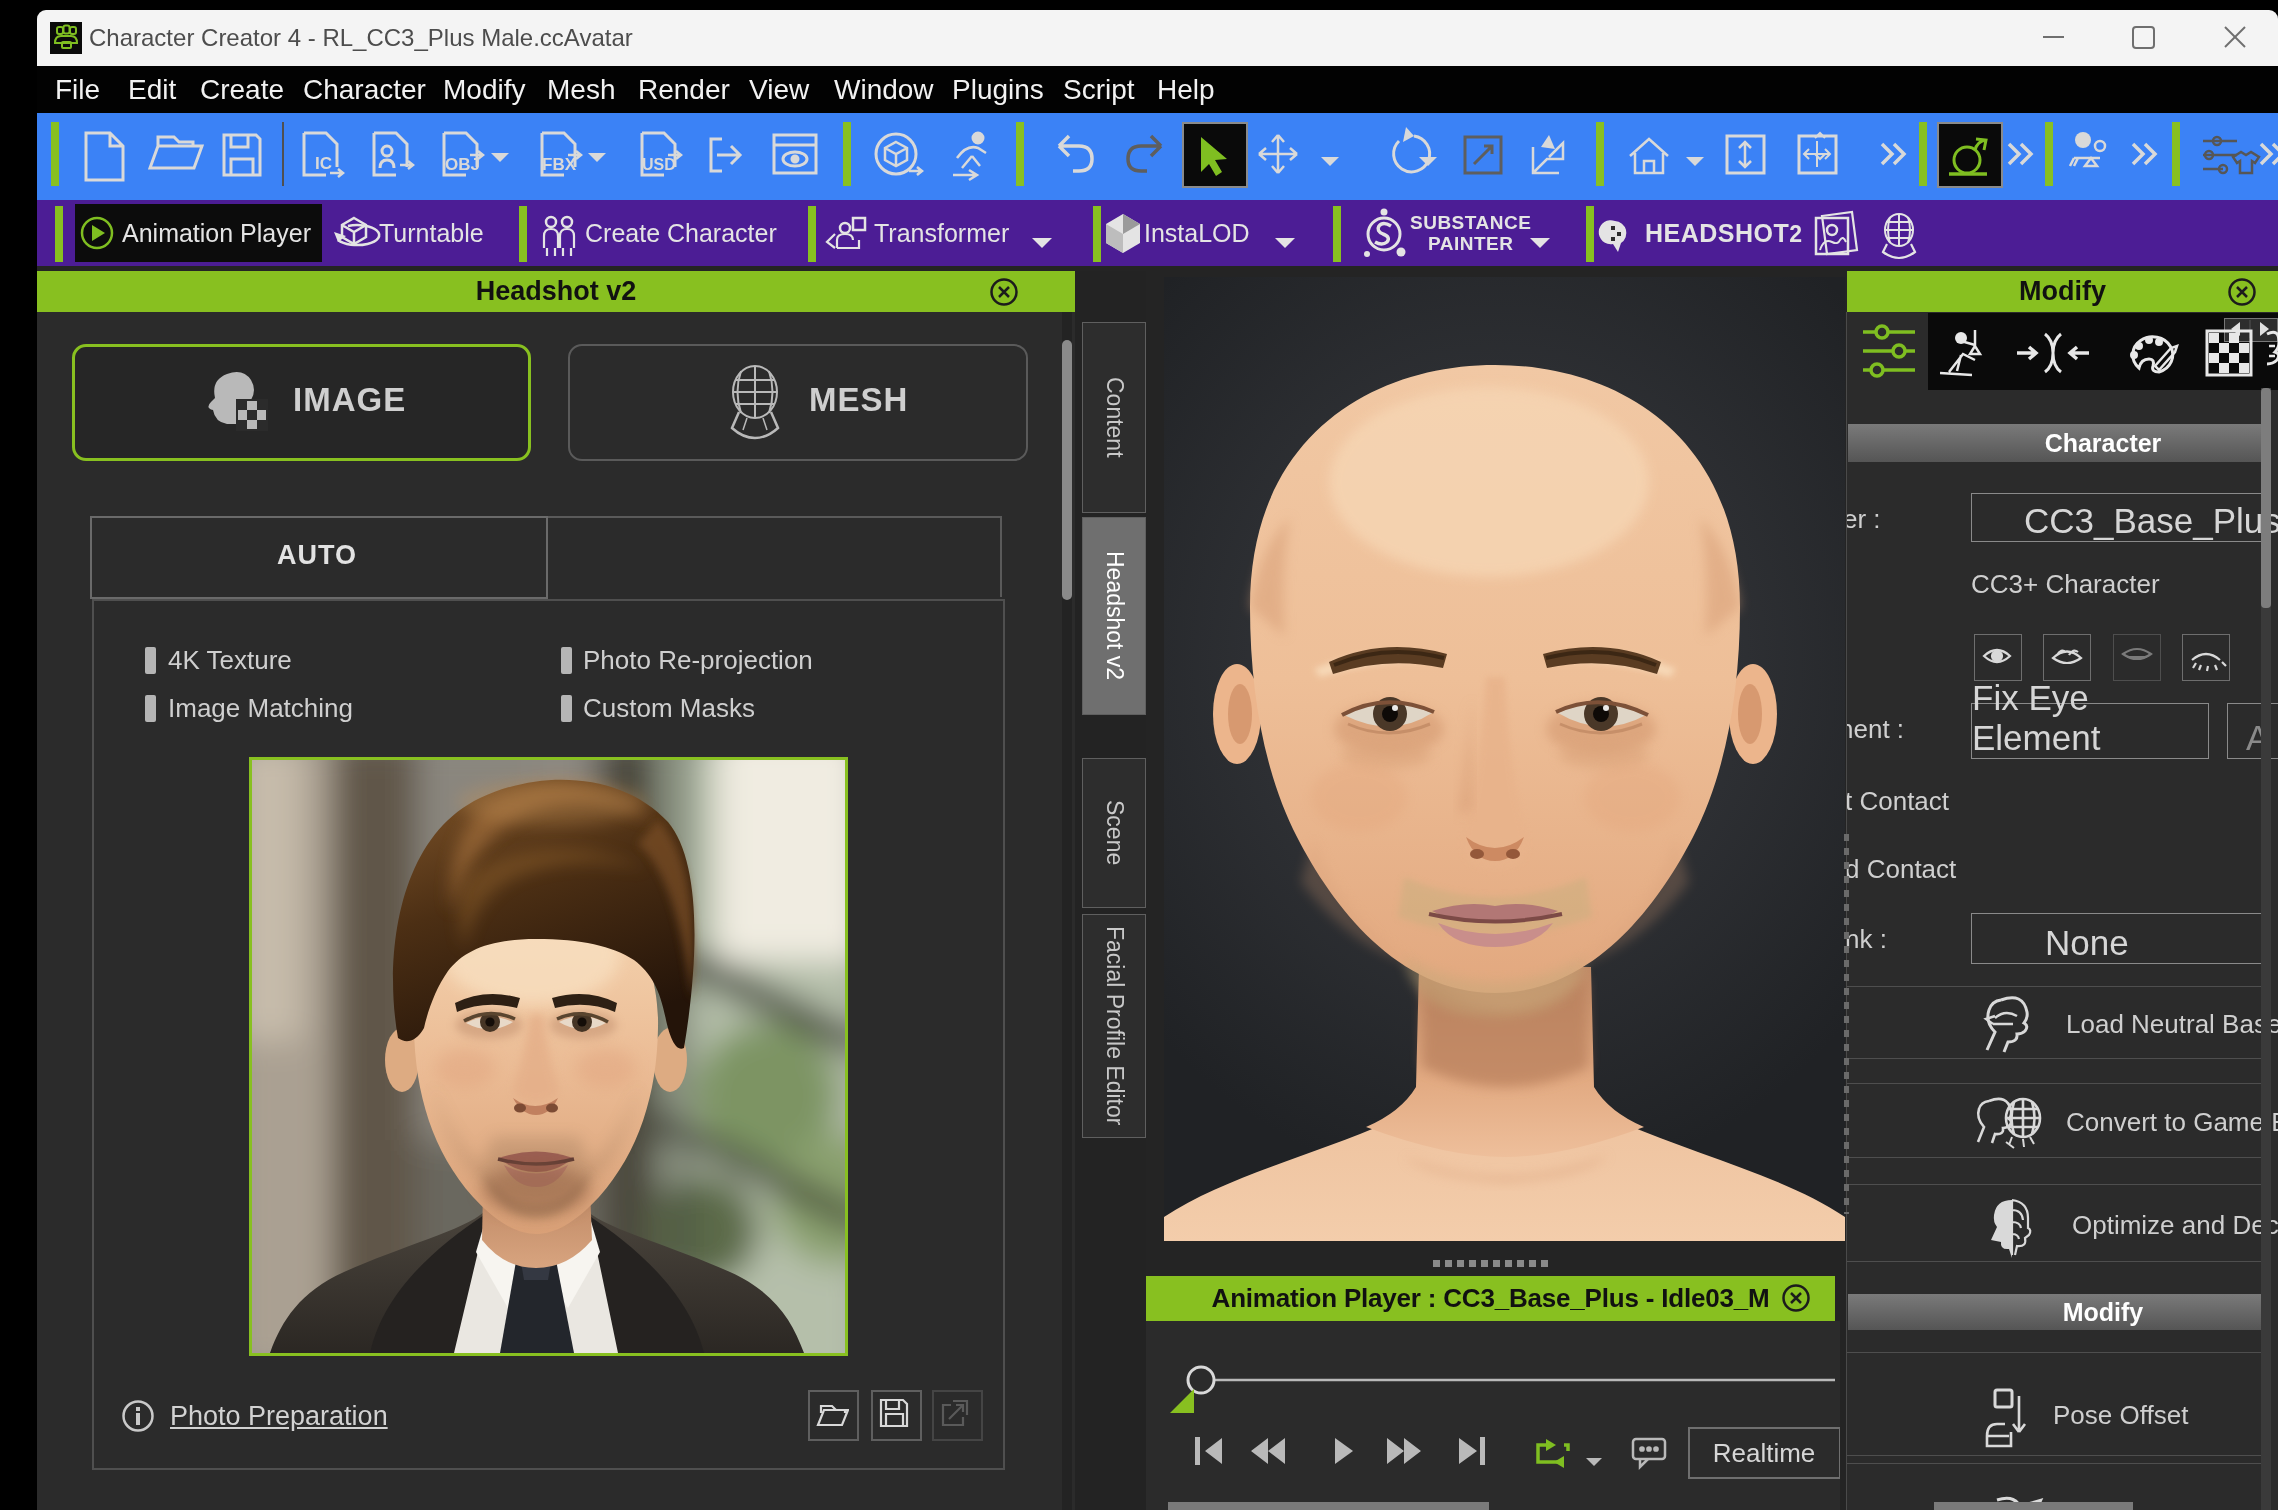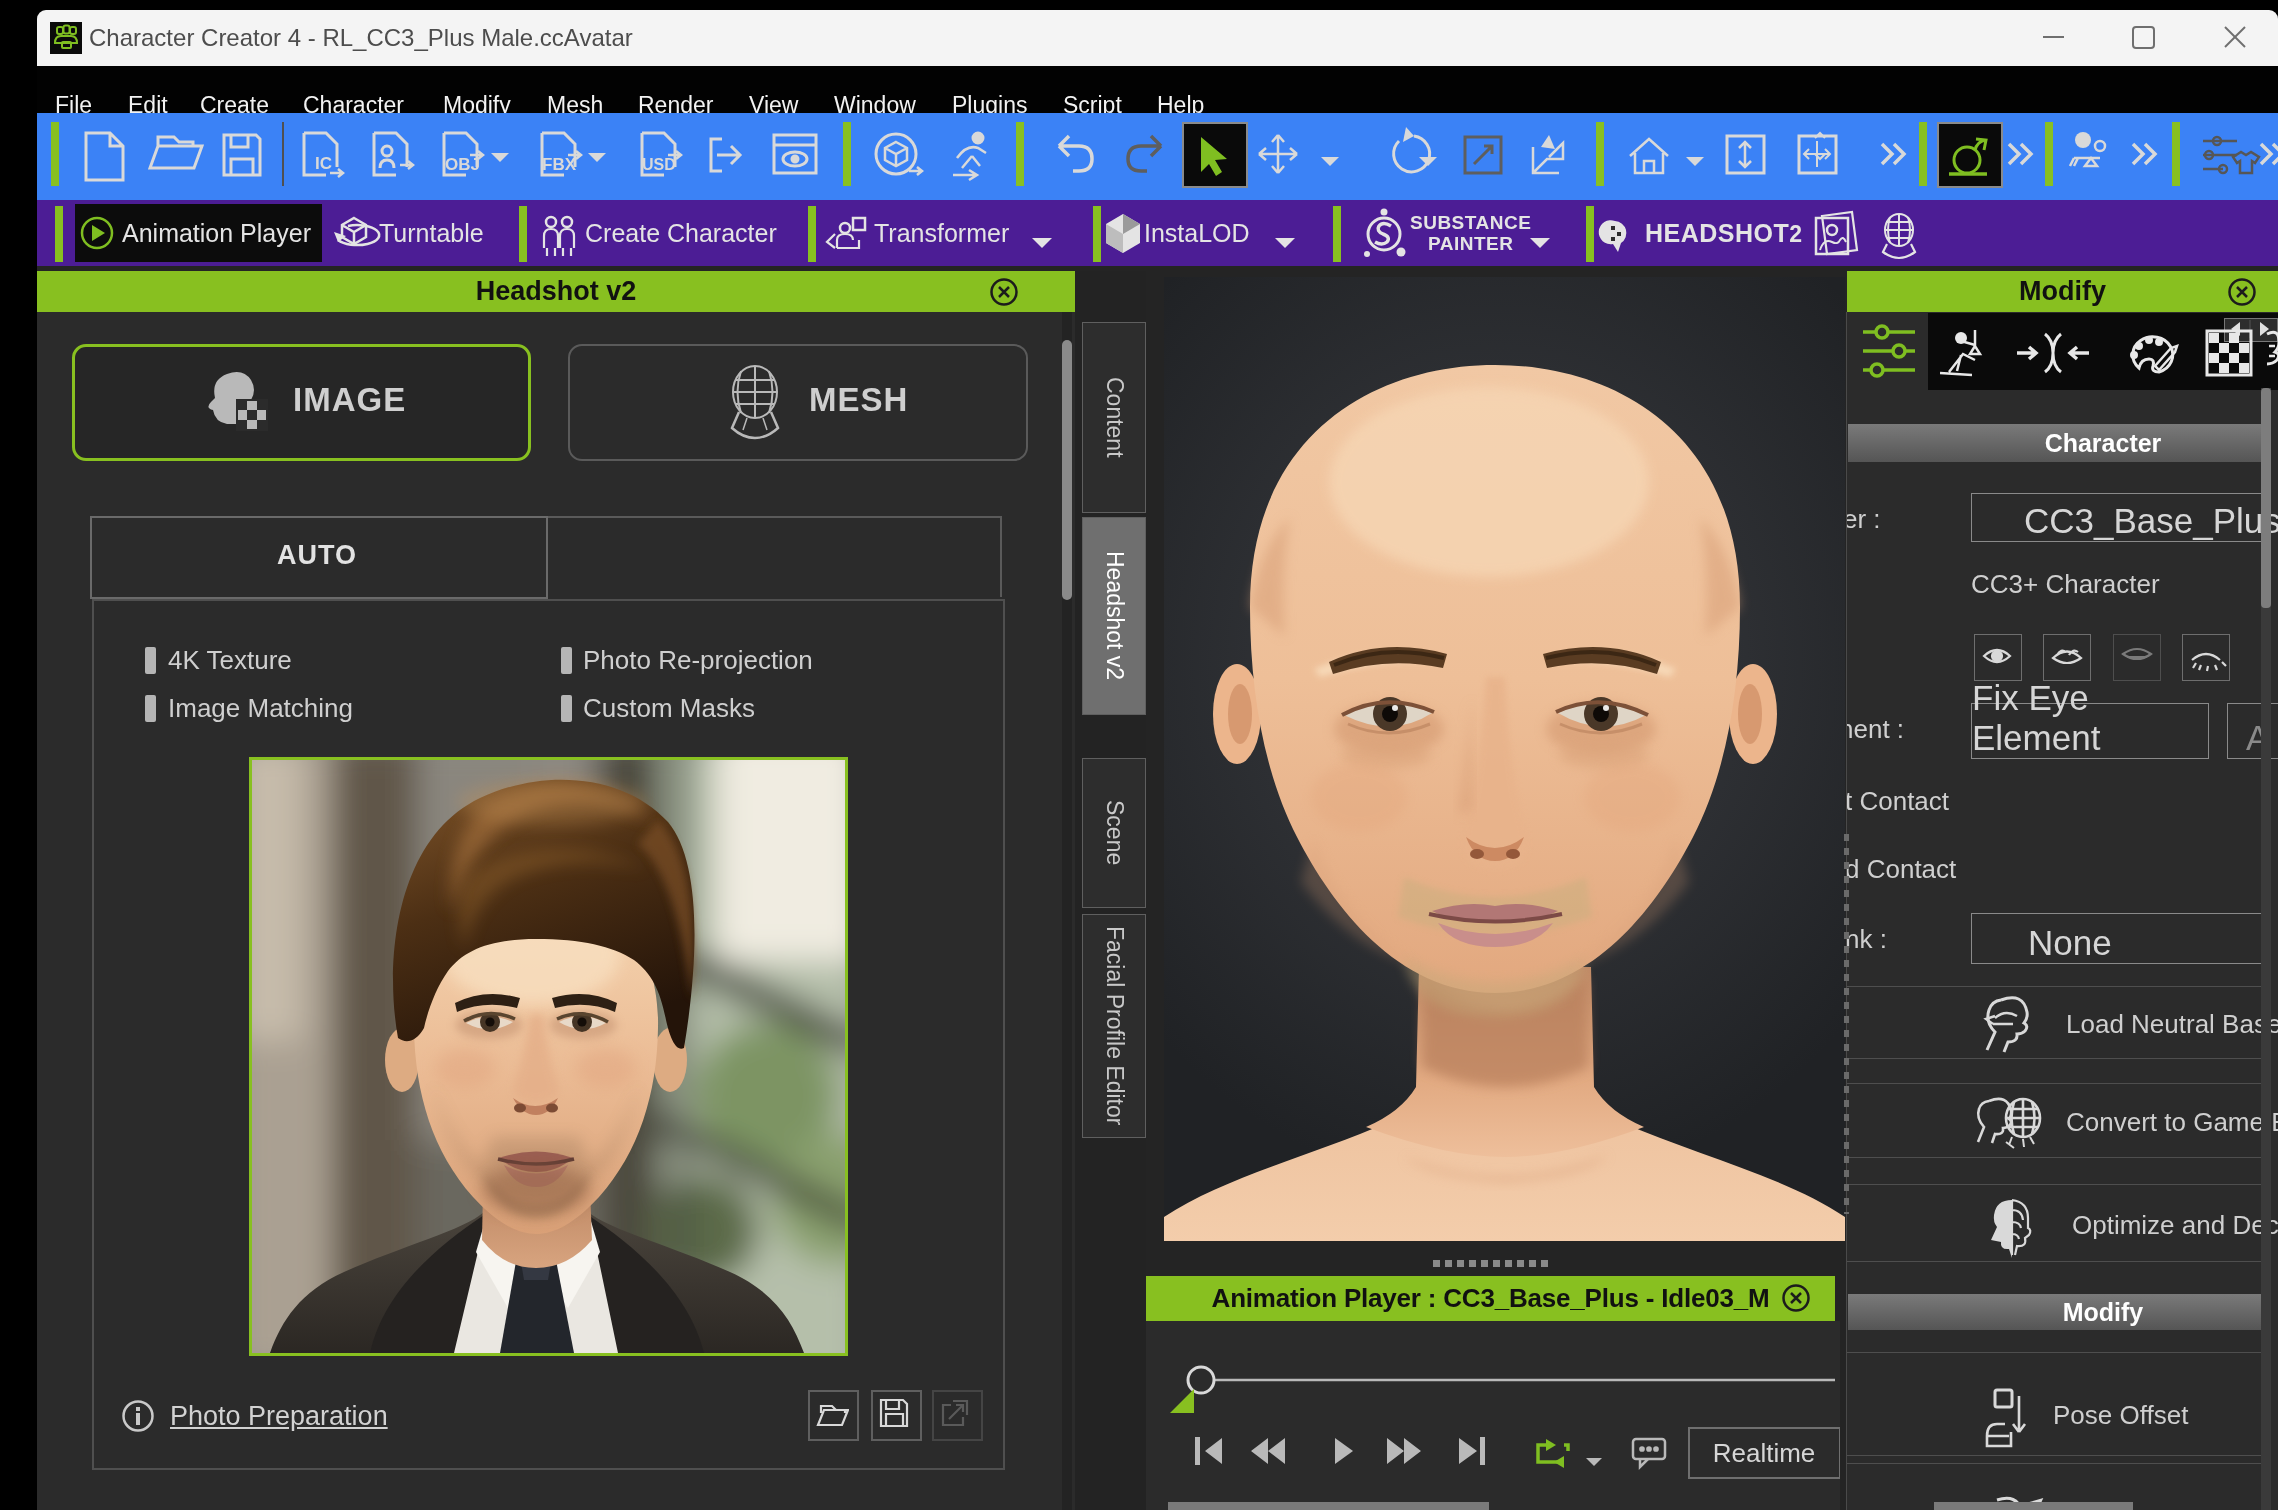--- a/index.html
+++ b/index.html
@@ -2,21 +2,21 @@
 <html><head>
 <meta charset="utf-8">
 <style>
   html,body{margin:0;padding:0;background:#000;}
   #root{position:relative;width:2278px;height:1510px;background:#000;overflow:hidden;
         font-family:"Liberation Sans",sans-serif;}
   .abs{position:absolute;}
   #win{position:absolute;left:37px;top:10px;width:2241px;height:1500px;background:#2b2b2b;
        border-radius:9px 9px 0 0;overflow:hidden;}
   .grnbar{background:#88c020;}
-  .menu-item{position:absolute;top:16px;height:36px;line-height:47px;color:#f2f2f2;font-size:23px;}
+  .menu-item{position:absolute;top:0;height:36px;line-height:47px;color:#f2f2f2;font-size:28px;}
   .sep-line{position:absolute;top:9px;width:8px;height:64px;background:#88c020;}
   .vtab{position:absolute;left:0px;width:62px;background:#2d2d2d;border:1px solid #5f5f5f;
         color:#c8c8c8;font-size:23px;display:flex;align-items:center;justify-content:center;}
   .vtxt{writing-mode:vertical-rl;white-space:nowrap;}
   .secbar{position:absolute;background:linear-gradient(#7a7a7a,#555);color:#fff;
           font-weight:bold;font-size:25px;text-align:center;}
   .fld{position:absolute;background:#2b2b2b;border:1px solid #8a8a8a;color:#d6d6d6;
        font-size:35px;display:flex;align-items:flex-end;}
   .rowsep{position:absolute;height:1px;background:#4e4e4e;}
   .lbl{position:absolute;color:#cfcfcf;font-size:26px;white-space:nowrap;}
@@ -686,21 +686,21 @@
     </svg>
     <div class="lbl" style="left:-8px;top:402px;">nent :</div>
     <div class="fld" style="left:124px;top:391px;width:236px;height:54px;justify-content:center;">Fix Eye Element</div>
     <div class="fld" style="left:380px;top:391px;width:60px;height:54px;color:#8a8a8a;">
           <span style="margin-left:18px;">A</span>
         </div>
     <div class="lbl" style="left:-2px;top:474px;">t Contact</div>
     <div class="lbl" style="left:-2px;top:542px;">d Contact</div>
     <div class="lbl" style="left:-2px;top:612px;">nk :</div>
     <div class="fld" style="left:124px;top:601px;width:289px;height:49px;">
-          <span style="margin-left:56px;">None</span>
+          <span style="margin-left:73px;">None</span>
         </div>
     <div class="rowsep" style="left:0;top:674px;width:415px;"></div>
     <div class="rowsep" style="left:0;top:746px;width:415px;"></div>
     <div class="rowsep" style="left:0;top:771px;width:415px;"></div>
     <div class="rowsep" style="left:0;top:845px;width:415px;"></div>
     <div class="rowsep" style="left:0;top:872px;width:415px;"></div>
     <div class="rowsep" style="left:0;top:949px;width:415px;"></div>
     <div class="rowsep" style="left:0;top:1040px;width:415px;"></div>
     <div class="rowsep" style="left:0;top:1143px;width:415px;"></div>
     <div class="rowsep" style="left:0;top:1151px;width:415px;"></div>

